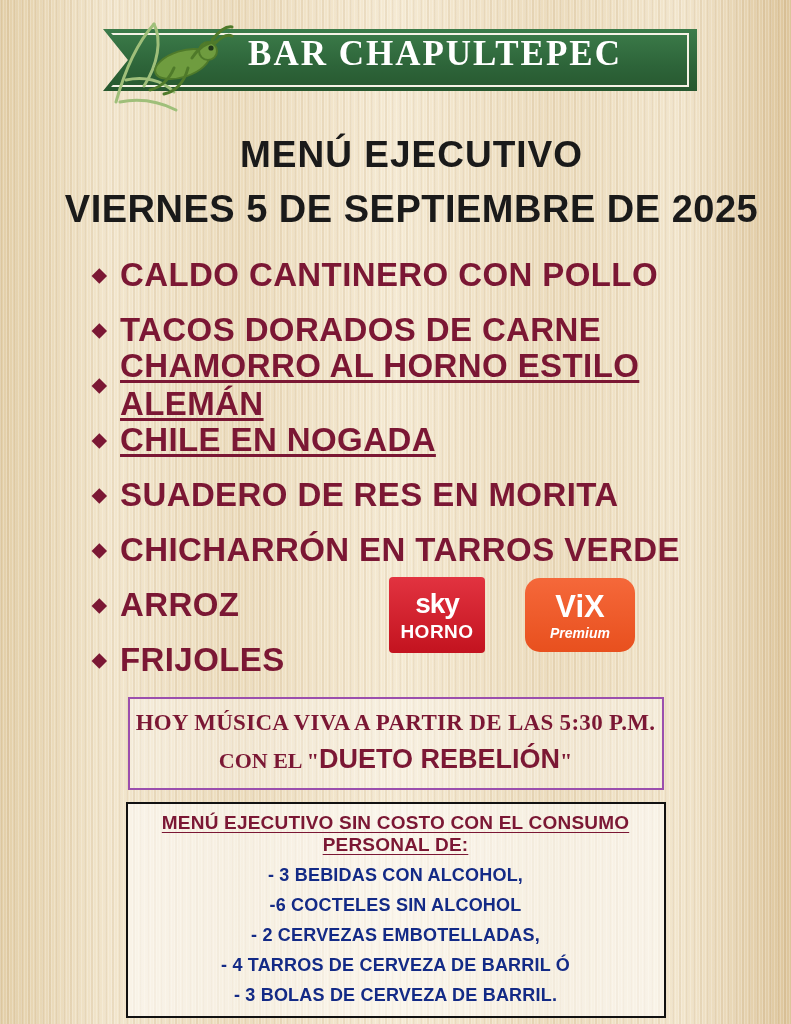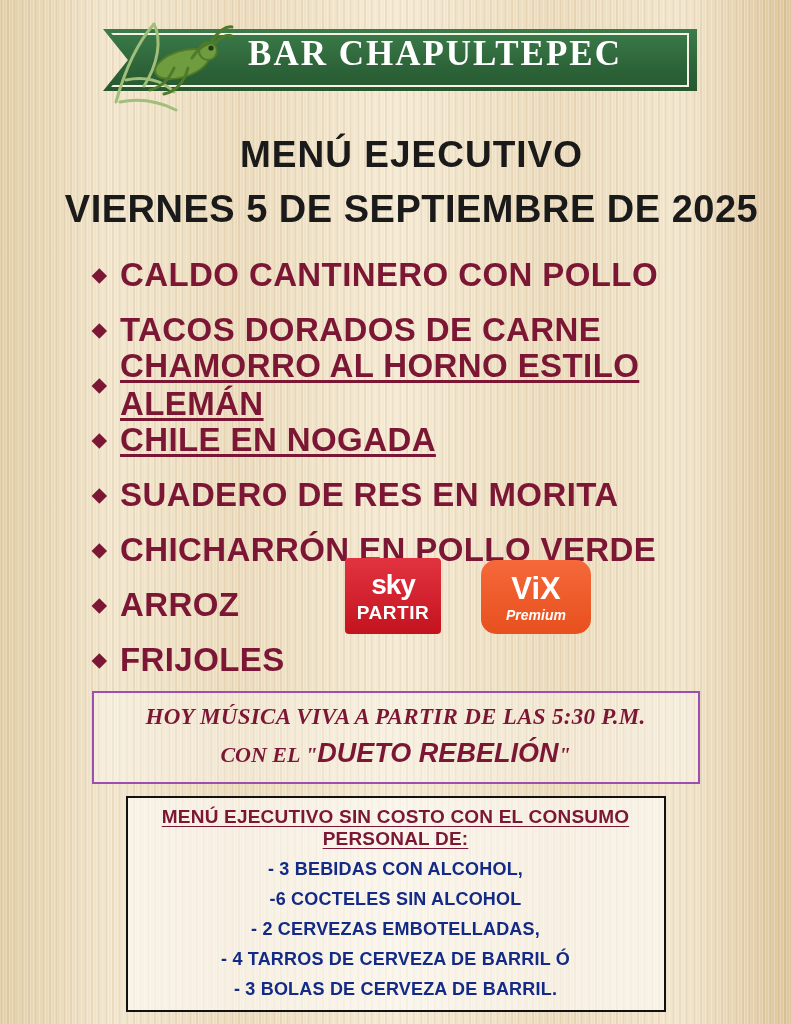--- a/index.html
+++ b/index.html
@@ -118,24 +118,25 @@
   }
   .dish .txt.underline {
     text-decoration: underline;
     text-underline-offset: 3px;
   }
 
   
   .logos-row {
     position: absolute;
     left: 345px;
-    top: 311px;
+    top: 330px;
     display: flex;
     gap: 40px;
-    align-items: flex-end;
+    align-items: center;
+    padding-left: 44px;
   }
   .sky {
     width: 96px;
     height: 76px;
     background: #d21f2b;
     background: linear-gradient(180deg, #e23340 0%, #c3131f 100%);
     border-radius: 4px;
     color: #fff;
     display: flex;
     flex-direction: column;
@@ -178,28 +179,27 @@
   .vix .v2 {
     font-family: "Liberation Sans", sans-serif;
     font-size: 14px;
     font-weight: bold;
     margin-top: 4px;
     font-style: italic;
   }
 
   
   .music-box {
-    margin: 4px auto 0 auto;
-    width: 608px;
+    margin: 10px auto 0 auto;
+    width: 536px;
     border: 2px solid #9b4fae;
     background: rgba(255,255,255,0.30);
     text-align: center;
     padding: 11px 6px 13px 6px;
     box-sizing: border-box;
-    font-style: italic;
   }
   .music-line1 {
     font-family: "Liberation Serif", serif;
     font-size: 23px;
     font-weight: bold;
     color: #7b1734;
     letter-spacing: 0.3px;
   }
   .music-line2 {
     font-family: "Liberation Serif", serif;
@@ -291,35 +291,35 @@
   <div class="dish">
     <span class="bullet">◆</span>
     <span class="txt underline">CHILE EN NOGADA</span>
   </div>
   <div class="dish">
     <span class="bullet">◆</span>
     <span class="txt">SUADERO DE RES EN MORITA</span>
   </div>
   <div class="dish">
     <span class="bullet">◆</span>
-    <span class="txt">CHICHARRÓN EN POLLO VERDE</span>
+    <span class="txt">CHICHARRÓN EN TARROS VERDE</span>
   </div>
   <div class="dish">
     <span class="bullet">◆</span>
     <span class="txt">ARROZ</span>
   </div>
   <div class="dish">
     <span class="bullet">◆</span>
     <span class="txt">FRIJOLES</span>
   </div>
 
   <div class="logos-row">
     <div class="sky">
       <div class="s1">sky</div>
-      <div class="s2">PARTIR</div>
+      <div class="s2">HORNO</div>
     </div>
     <div class="vix">
       <div class="v1">ViX</div>
       <div class="v2">Premium</div>
     </div>
   </div>
 </div>
 
 <div class="music-box">
   <div class="music-line1">HOY MÚSICA VIVA A PARTIR DE LAS 5:30 P.M.</div>

